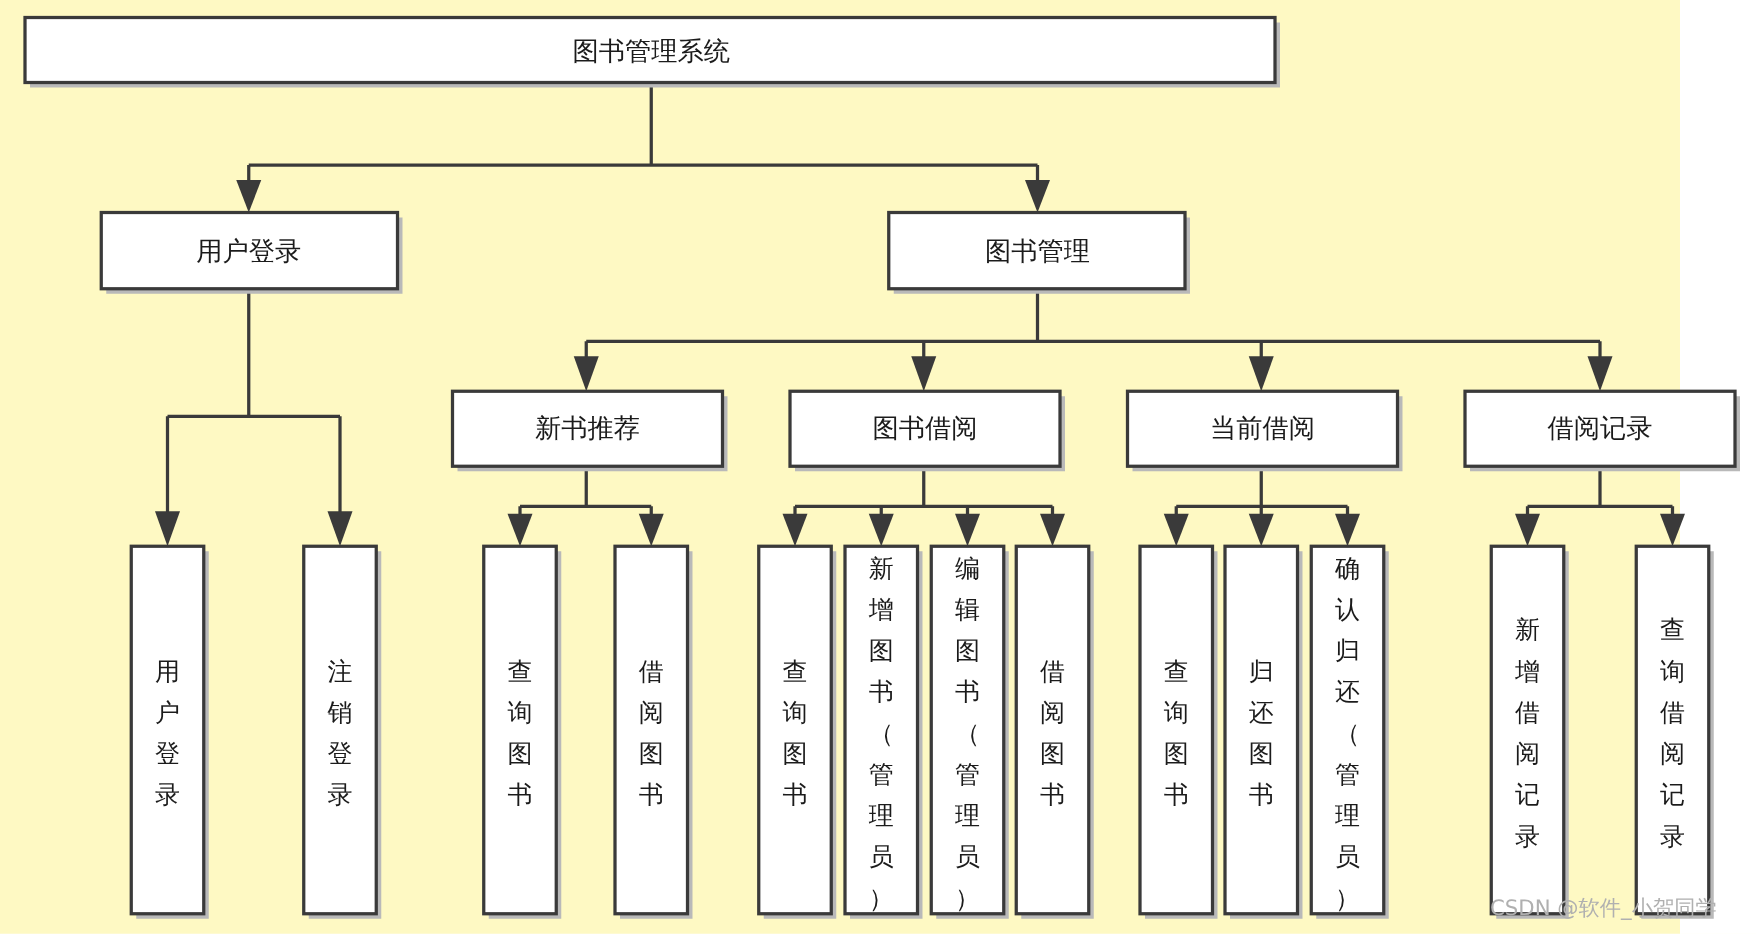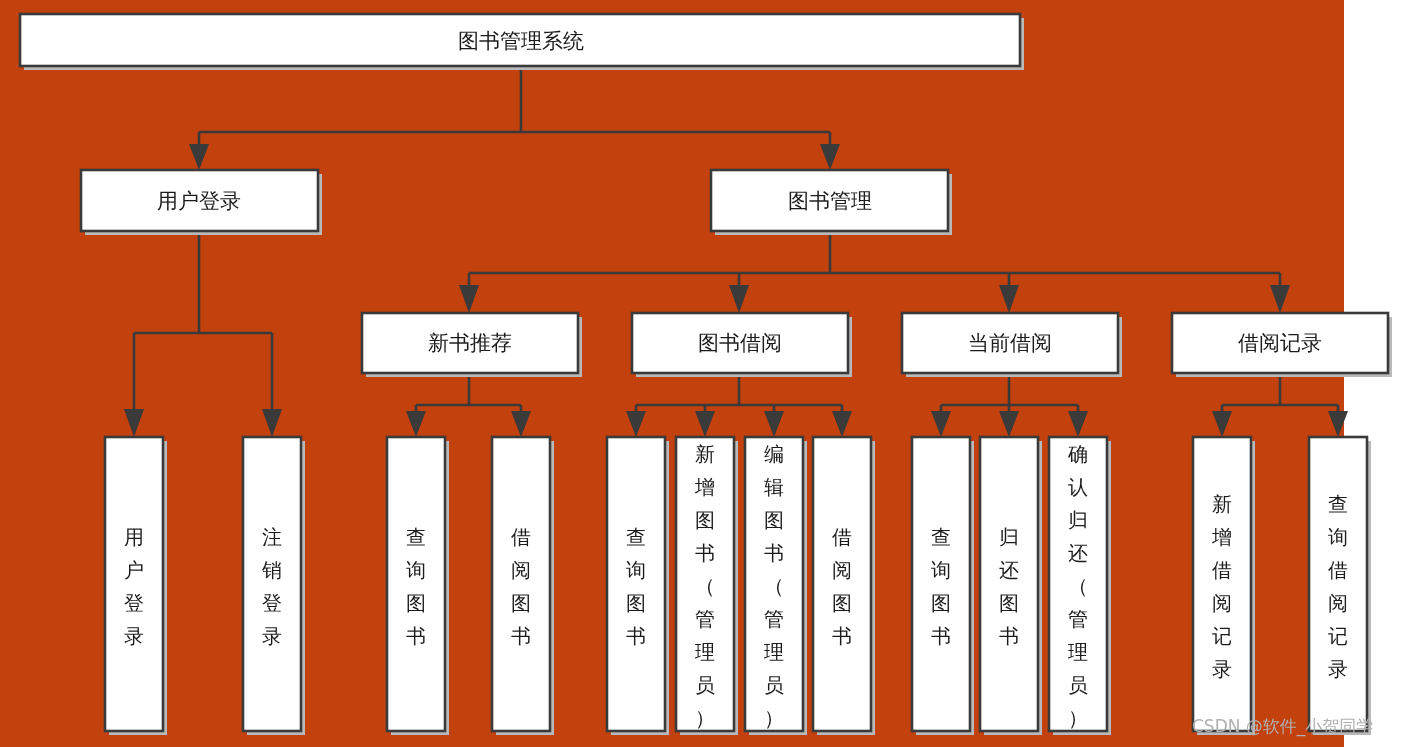--- a/index.html
+++ b/index.html
@@ -12,21 +12,21 @@
     width: 1405px;
     height: 747px;
     font-family: "DejaVu Sans", "Liberation Sans", sans-serif;
     overflow: hidden;
     position: relative;
   }
   #diagram-root {
     position: relative;
     width: 1344px;
     height: 747px;
-    background: #c2410c;
+    background: #fef9c3;
   }
   svg.chart-svg {
     display: block;
     width: 1405px;
     height: 747px;
   }
   .node-box {
     fill: #ffffff;
     stroke: #3a3a3a;
     stroke-width: 2.6;

